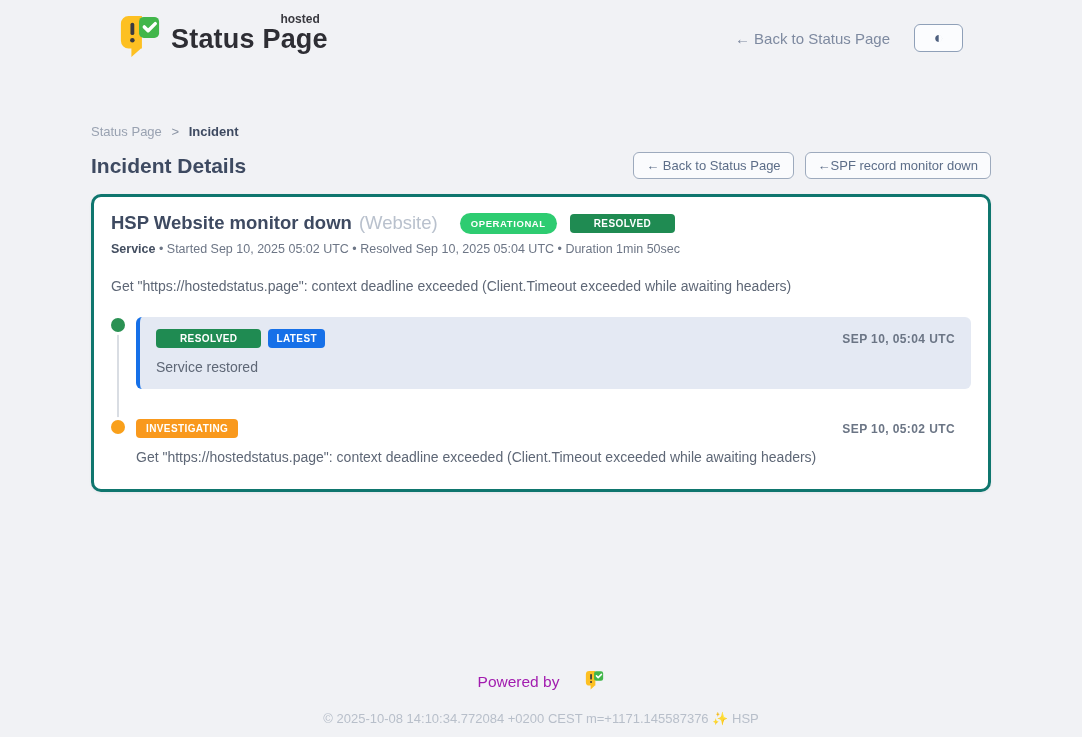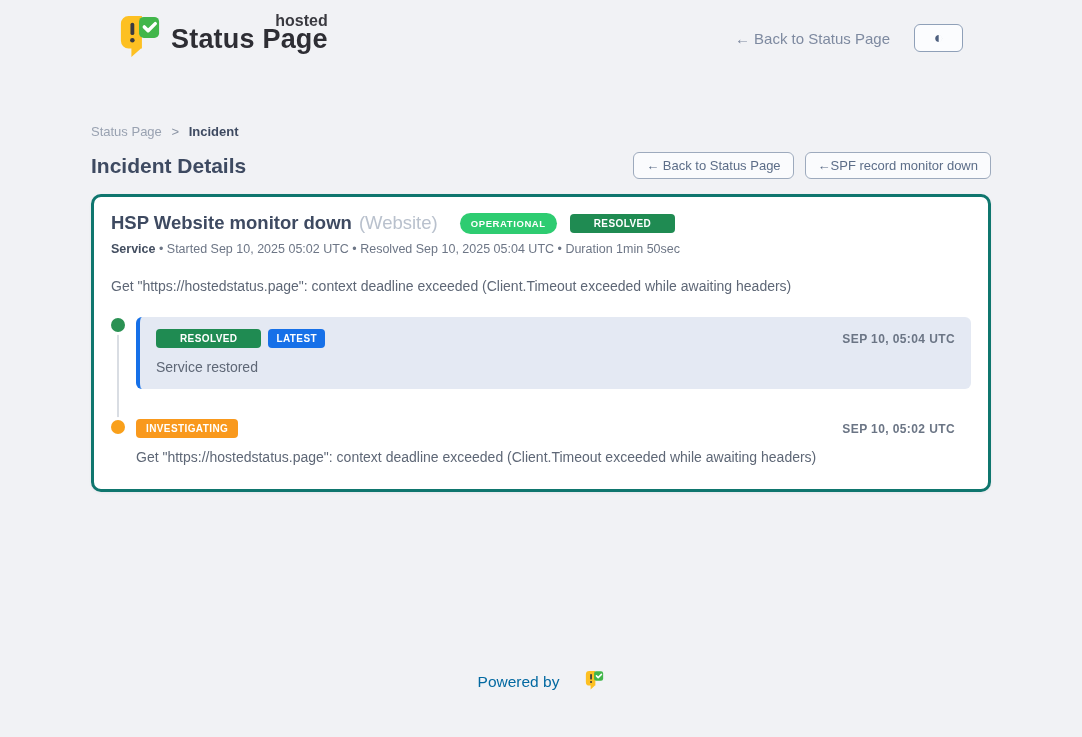--- a/index.html
+++ b/index.html
@@ -21,22 +21,22 @@
   .brand { display: flex; align-items: flex-start; gap: 10px; }
   .brand-text { position: relative; padding-top: 10px; }
   .brand-name {
     font-size: 27px;
     font-weight: 700;
     color: #2e2e34;
     letter-spacing: 0.2px;
   }
   .brand-tag {
     position: absolute;
-    top: -2px; right: 0;
-    font-size: 16px;
+    top: -2px; right: 8px;
+    font-size: 12px;
     font-weight: 600;
     color: #3a3a40;
   }
   .header-spacer { flex: 1; }
   .header-back {
     font-size: 15px;
     color: #7e8aa0;
     text-decoration: none;
     margin-right: 24px;
     cursor: pointer;
@@ -181,21 +181,21 @@
   }
   .entry-message { margin-top: 11px; font-size: 14px; color: #5e6776; }
 
   
   .footer { margin-top: 178px; text-align: center; }
   .powered {
     display: inline-flex;
     align-items: center;
     gap: 26px;
     font-size: 15.5px;
-    color: #0369a1;
+    color: #a21caf;
   }
   .copyright { margin-top: 17px; font-size: 13px; color: #b8bfca; }
 </style>
 </head>
 <body>
 
 <div class="header">
   <div class="brand">
     <span>
       <svg width="42" height="44" viewBox="0 0 44 46">
@@ -287,13 +287,14 @@
     <span>
       <svg width="19" height="20" viewBox="0 0 44 46">
         <path fill="#fdc022" d="M10 2 a8 8 0 0 0 -8 8 v18 a8 8 0 0 0 8 8 h3 v9 l10 -9 h1 V2 z"></path>
         <rect x="21" y="3" width="21" height="22" rx="5" fill="#41b64a"></rect>
         <rect x="12" y="9" width="4" height="13" rx="2" fill="#3a3a40"></rect>
         <circle cx="14" cy="27.5" r="2.4" fill="#3a3a40"></circle>
         <path d="M26.5 13.5 l4 4 l7.5 -7.5" stroke="#ffffff" stroke-width="3.6" fill="none" stroke-linecap="round" stroke-linejoin="round"></path>
       </svg>
     </span>
   </div>
+  <div class="copyright">© 2025-10-08 14:10:34.772084 +0200 CEST m=+1171.145587376 ✨ HSP</div>
 </div>
 
 </body></html>

